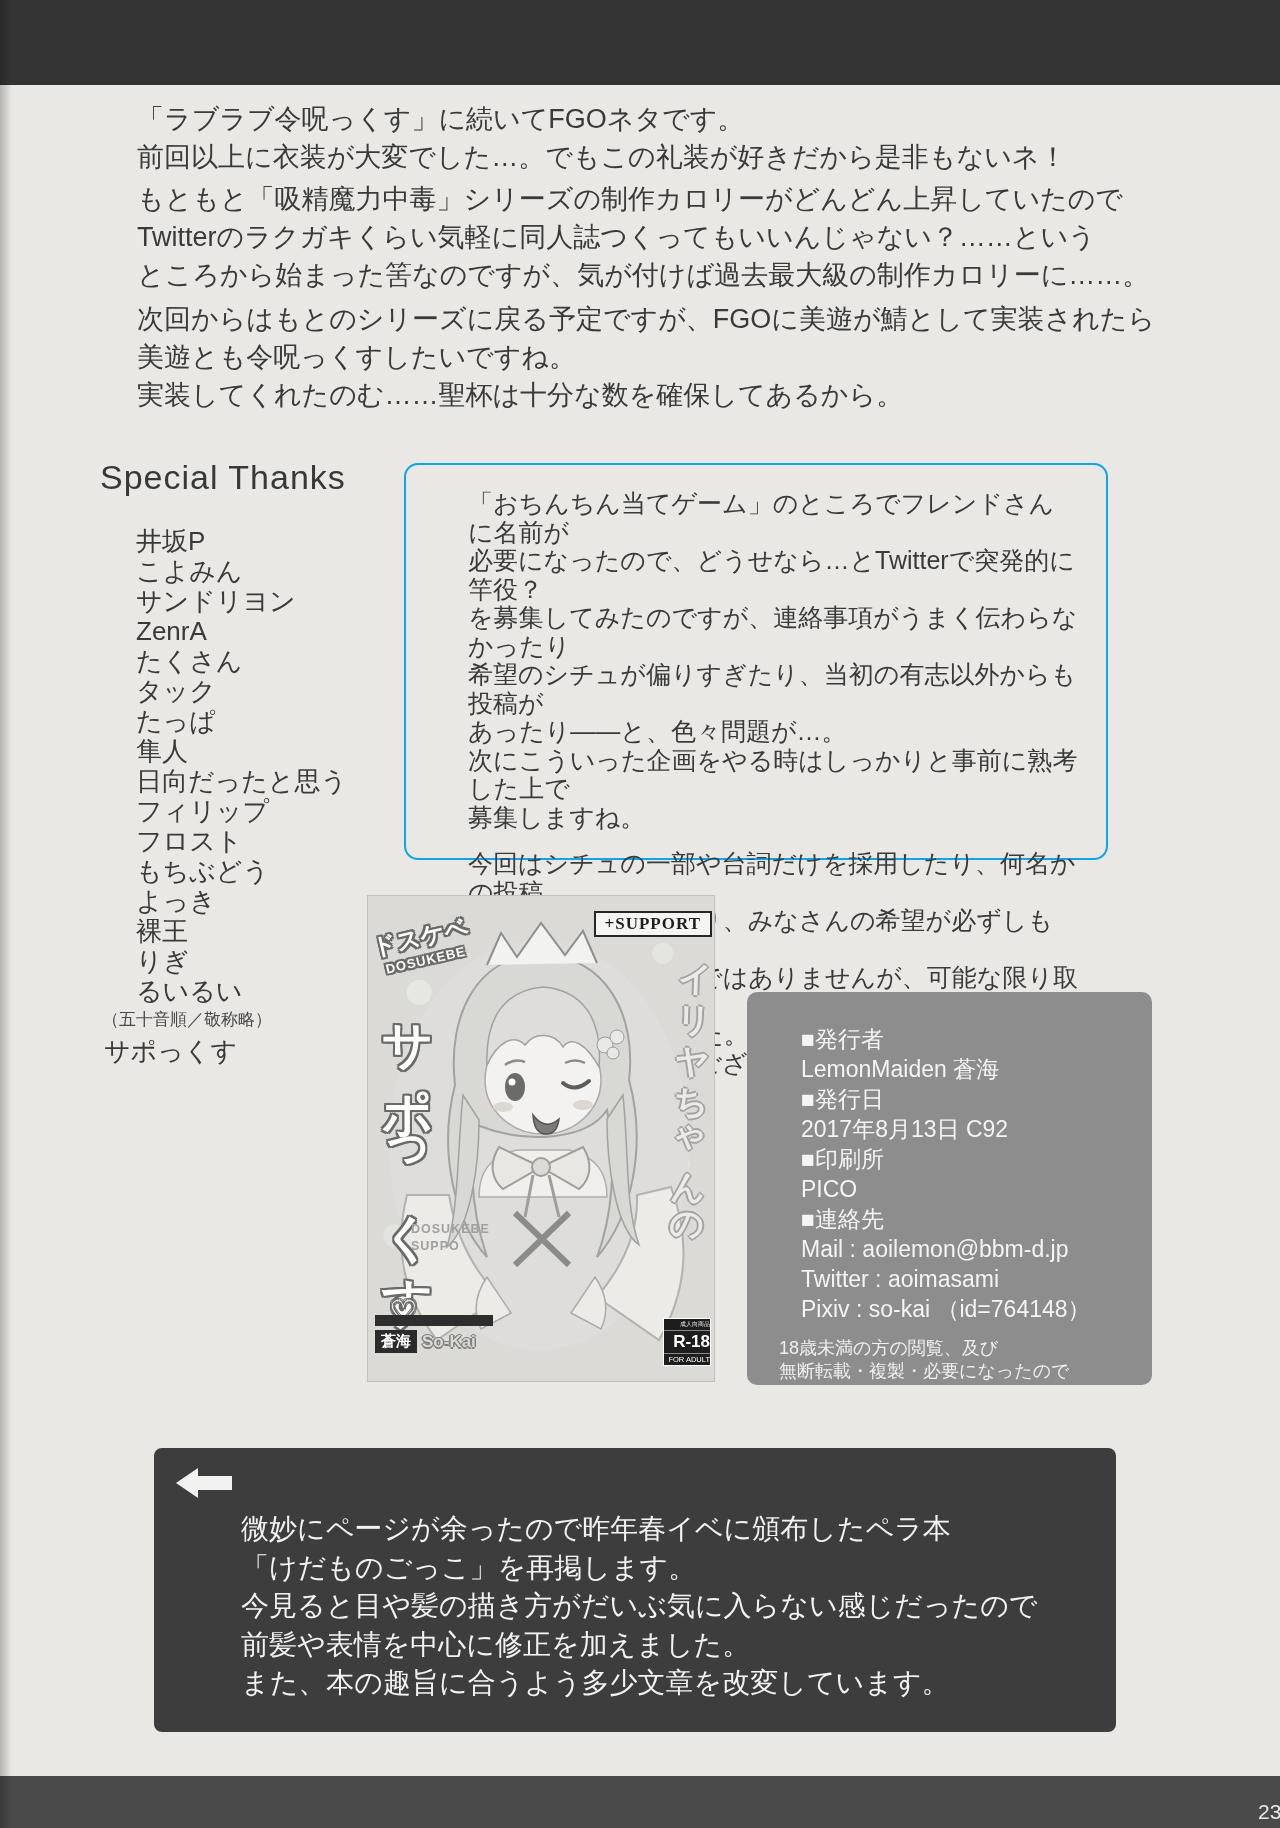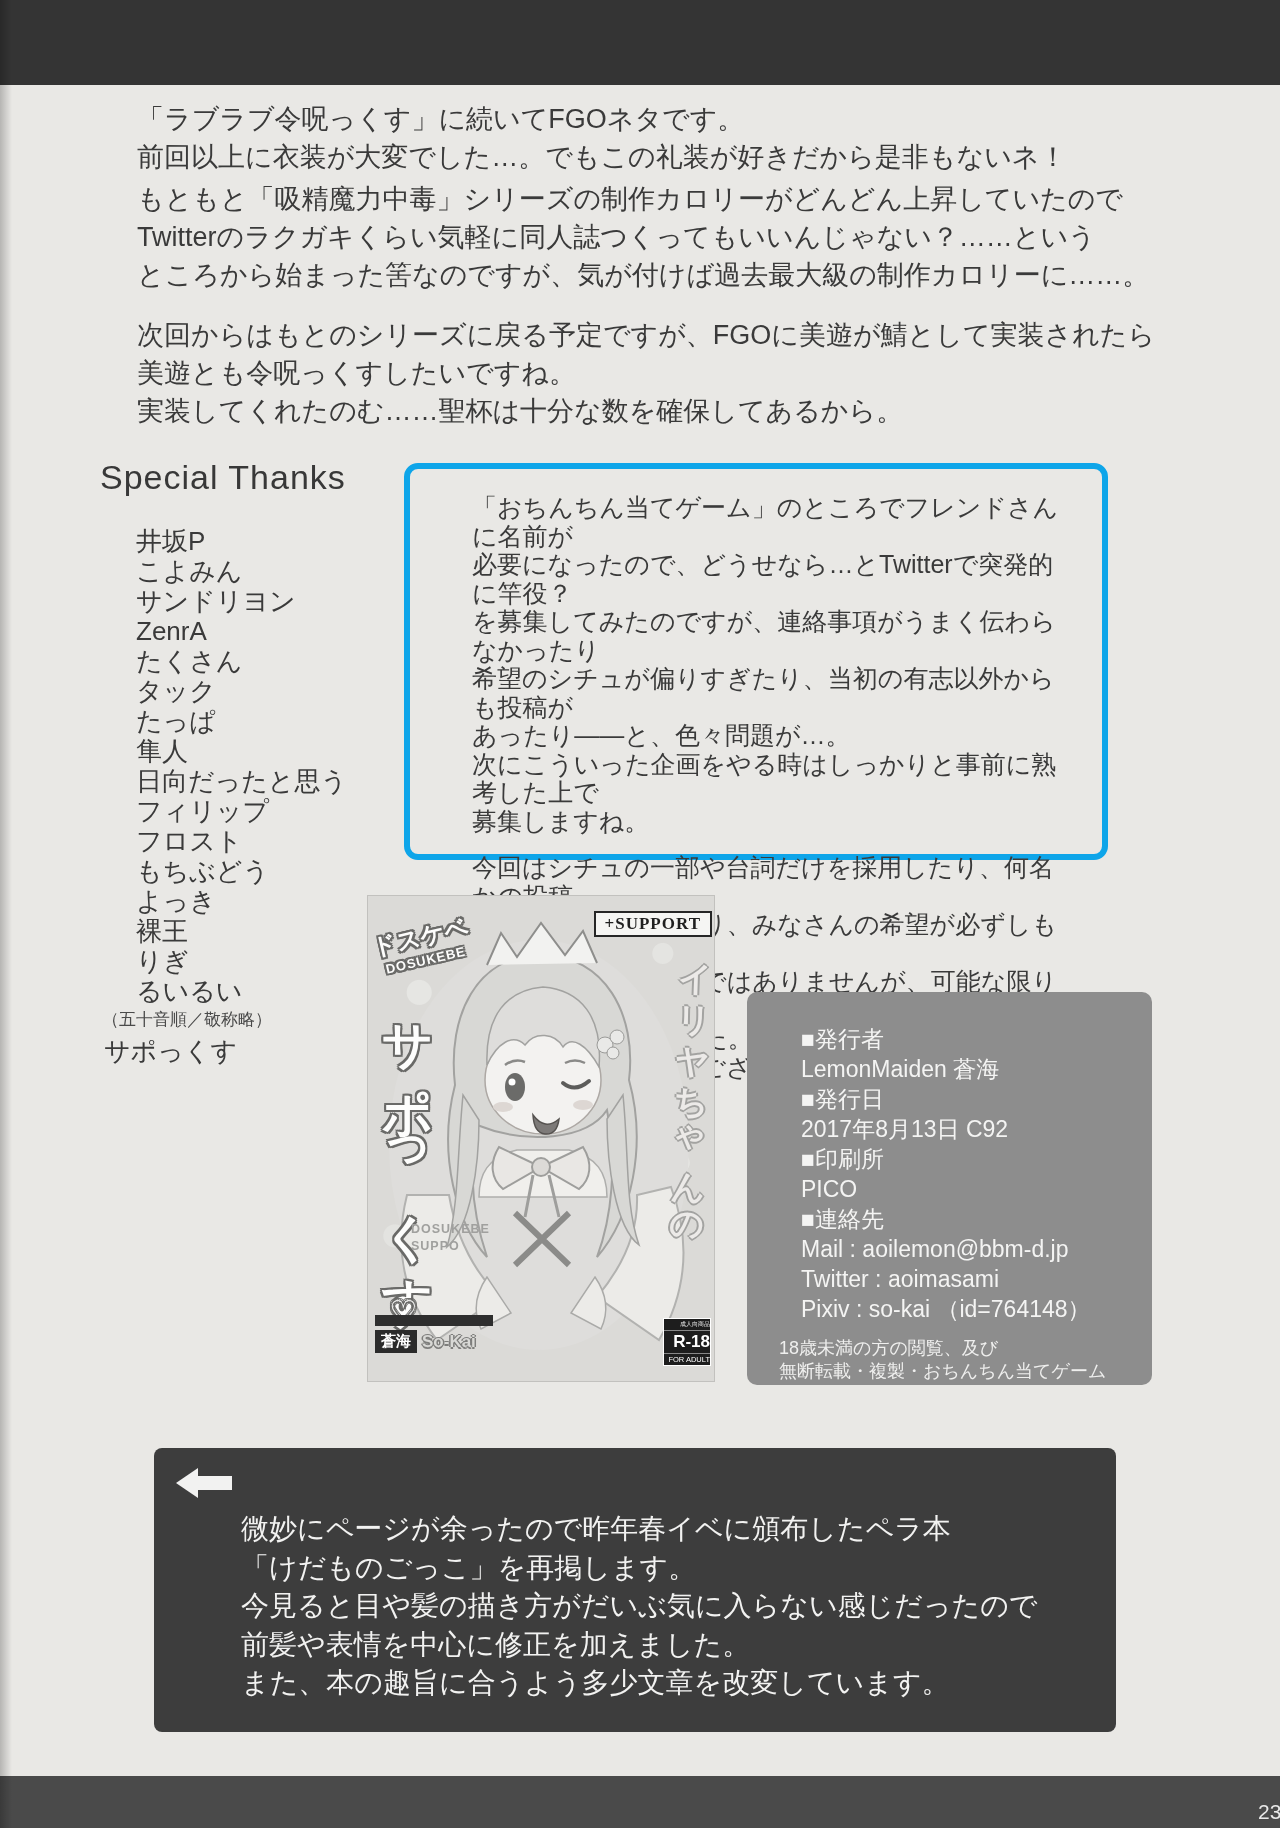--- a/index.html
+++ b/index.html
@@ -16,30 +16,30 @@
   }
   .bar-top { position:absolute; left:0; top:0; width:1280px; height:85px; background:#343434; }
   .bar-bottom { position:absolute; left:0; top:1776px; width:1280px; height:52px; background:#4a4a4a; }
   .page-number { position:absolute; left:1258px; top:1800px; color:#e8e8e8; font-size:21px; }
 
   .jptext { white-space:pre-line;margin-left:32px; }
 
   .intro { position:absolute; left:105px; width:1020px; font-size:27px; line-height:38px; }
   .intro.p1 { top:100px; }
   .intro.p2 { top:180px; }
-  .intro.p3 { top:316px; }
+  .intro.p3 { top:300px; }
 
   .st-heading { position:absolute; left:100px; top:458px; font-size:34px; letter-spacing:1px; color:#383838; }
   .st-names { position:absolute; left:104px; top:526px; font-size:26px; line-height:30px; }
   .st-note { position:absolute; left:102px; top:1008px; font-size:17px; color:#4a4a4a; }
   .st-others { position:absolute; left:104px; top:1034px; font-size:26px; }
 
   .note-box {
     position:absolute; left:404px; top:463px; width:704px; height:397px;
-    border:6px solid #0ea5e9; border-radius:14px; box-sizing:border-box;
+    border:2px solid #0ea5e9; border-radius:14px; box-sizing:border-box;
     padding:24px 28px 0 30px; font-size:25px; line-height:28.5px;
   }
   .note-box .gap { height:18px; }
 
   
   .cover {
     position:absolute; left:367px; top:895px; width:348px; height:487px;
     background:#dbdad7;
     background-image:
       radial-gradient(circle at 15% 20%, #e6e6e3 0 12px, transparent 13px),
@@ -222,21 +222,21 @@
 LemonMaiden 蒼海
 ■発行日
 2017年8月13日 C92
 ■印刷所
 PICO
 ■連絡先
 Mail : aoilemon@bbm-d.jp
 Twitter : aoimasami
 Pixiv : so-kai （id=764148）</div>
     <div class="disclaimer jptext">18歳未満の方の閲覧、及び
-無断転載・複製・おちんちん当てゲーム</div>
+無断転載・複製・必要になったので</div>
   </div>
 
   <div class="bottom-note">
     <div class="back-arrow">
       <div class="head"></div>
       <div class="shaft"></div>
     </div>
     <div class="text jptext">微妙にページが余ったので昨年春イベに頒布したペラ本
 「けだものごっこ」を再掲します。
 今見ると目や髪の描き方がだいぶ気に入らない感じだったので

